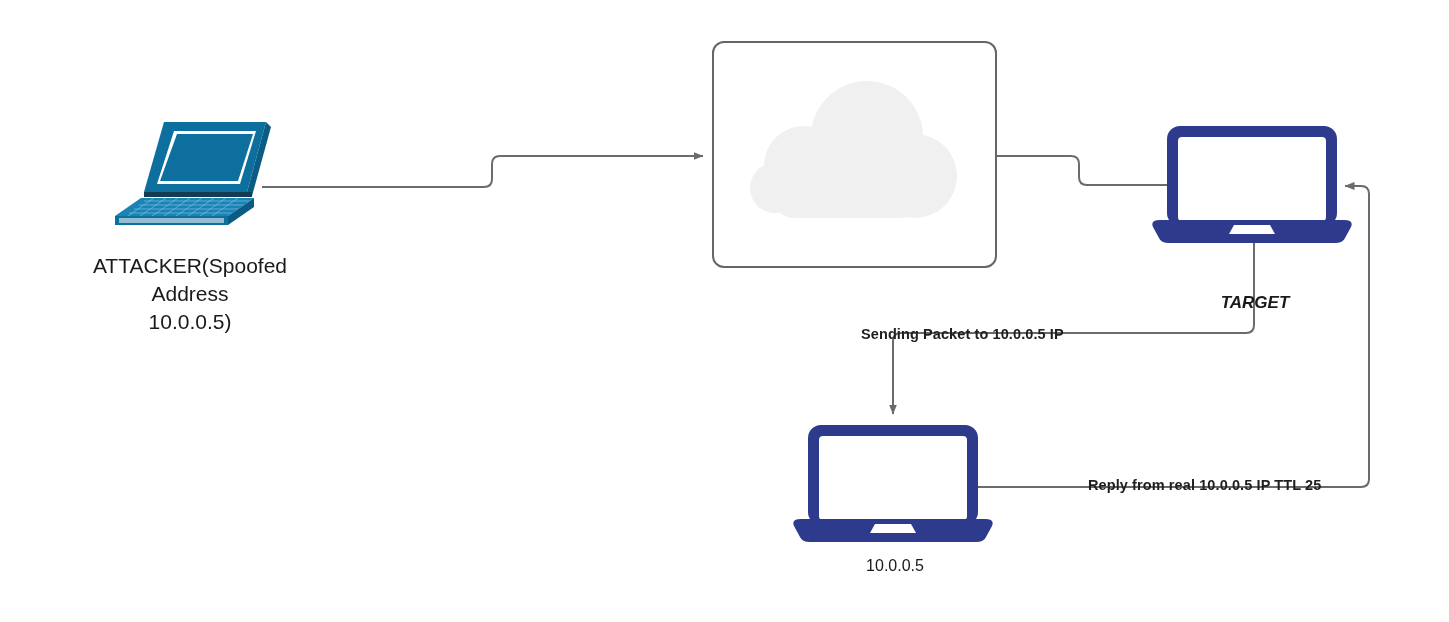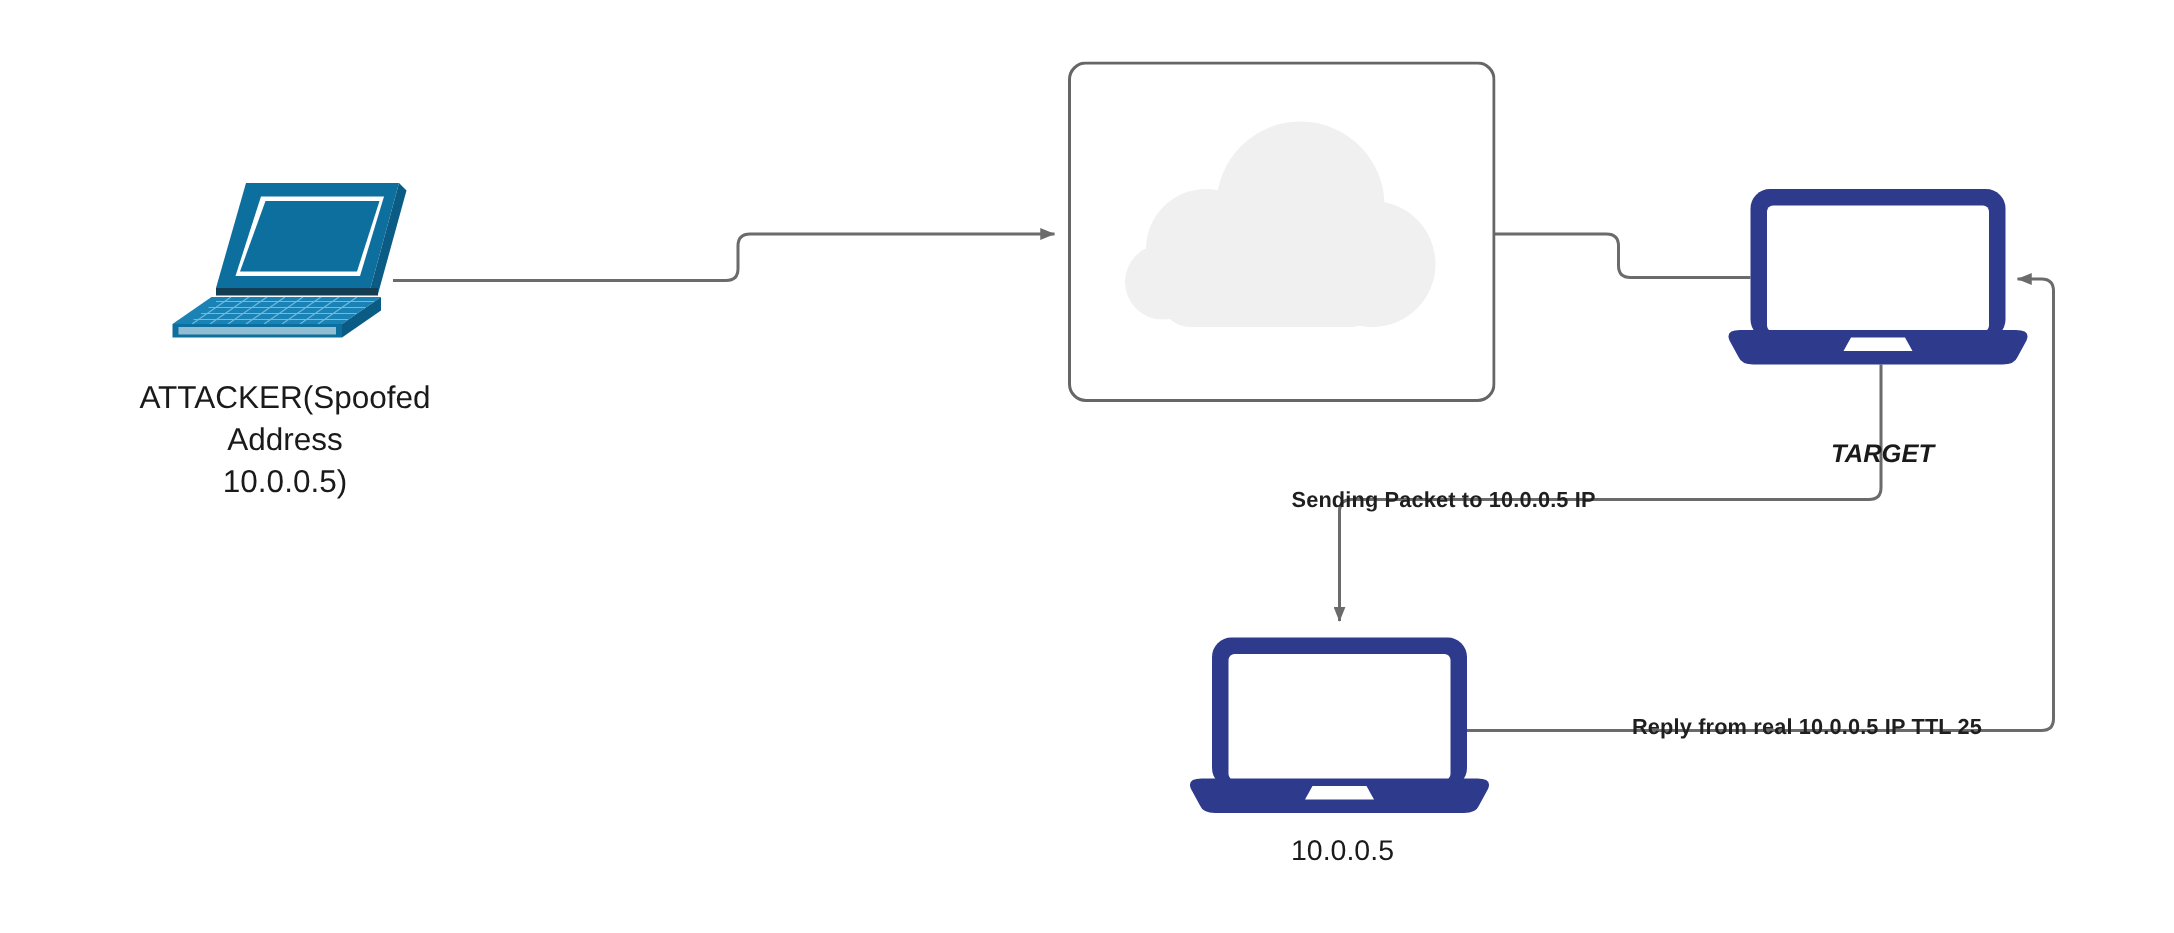--- a/index.html
+++ b/index.html
@@ -46,21 +46,21 @@
     width: 200px;
     font-size: 17px;
     font-weight: bold;
     font-style: italic;
     margin-top: 40px;
   }
   .lbl-victim {
     left: 790px;
     top: 555px;
     width: 210px;
-    font-size: 19px;
+    font-size: 16px;
   }
   .lbl-cloud {
     left: 755px;
     top: 142px;
     width: 200px;
     font-size: 21px;
     color: #333333;
   }
   .edge-label {
     position: absolute;

